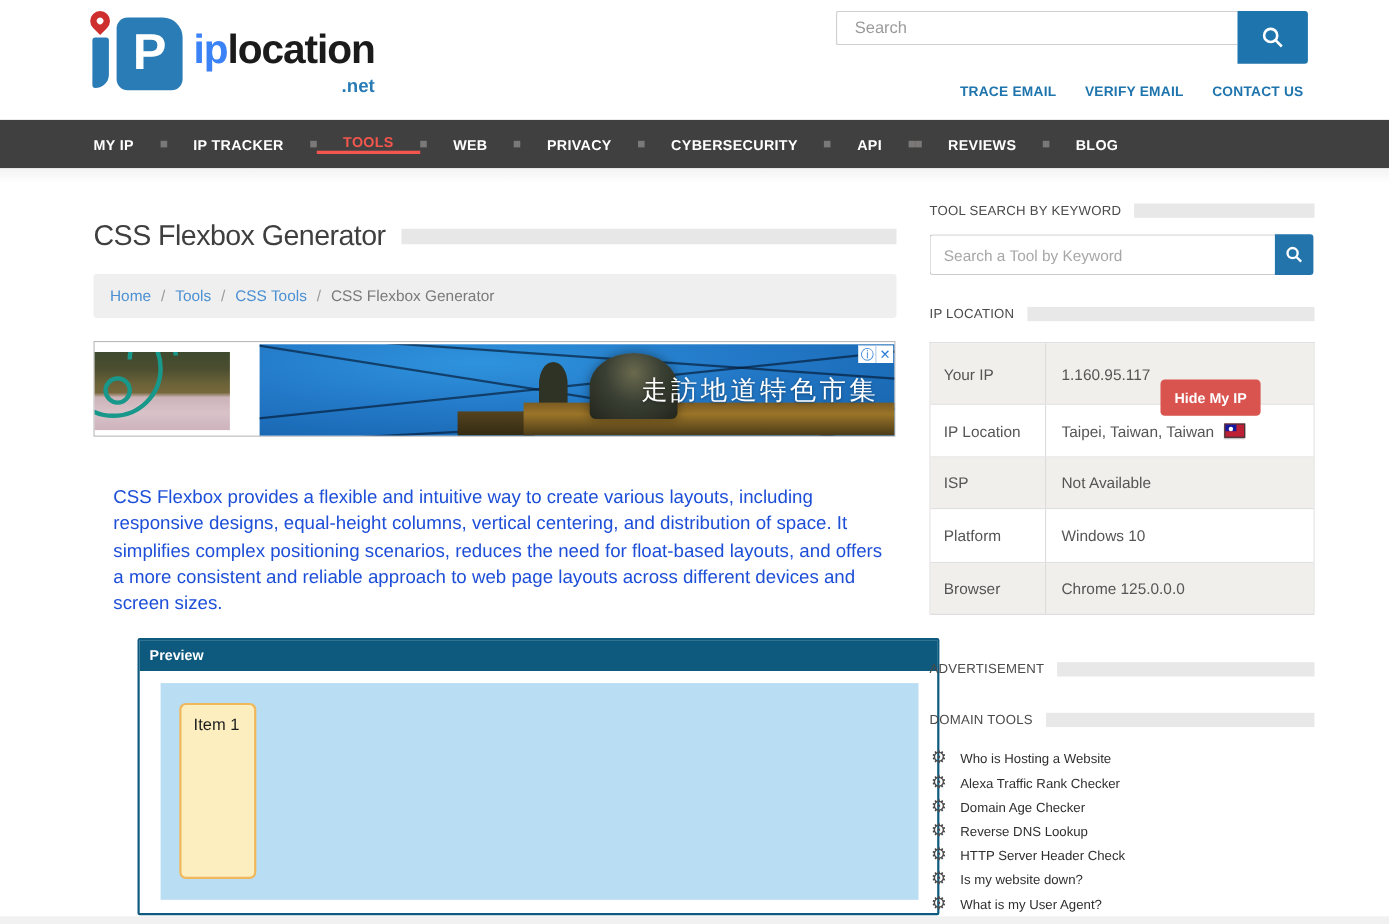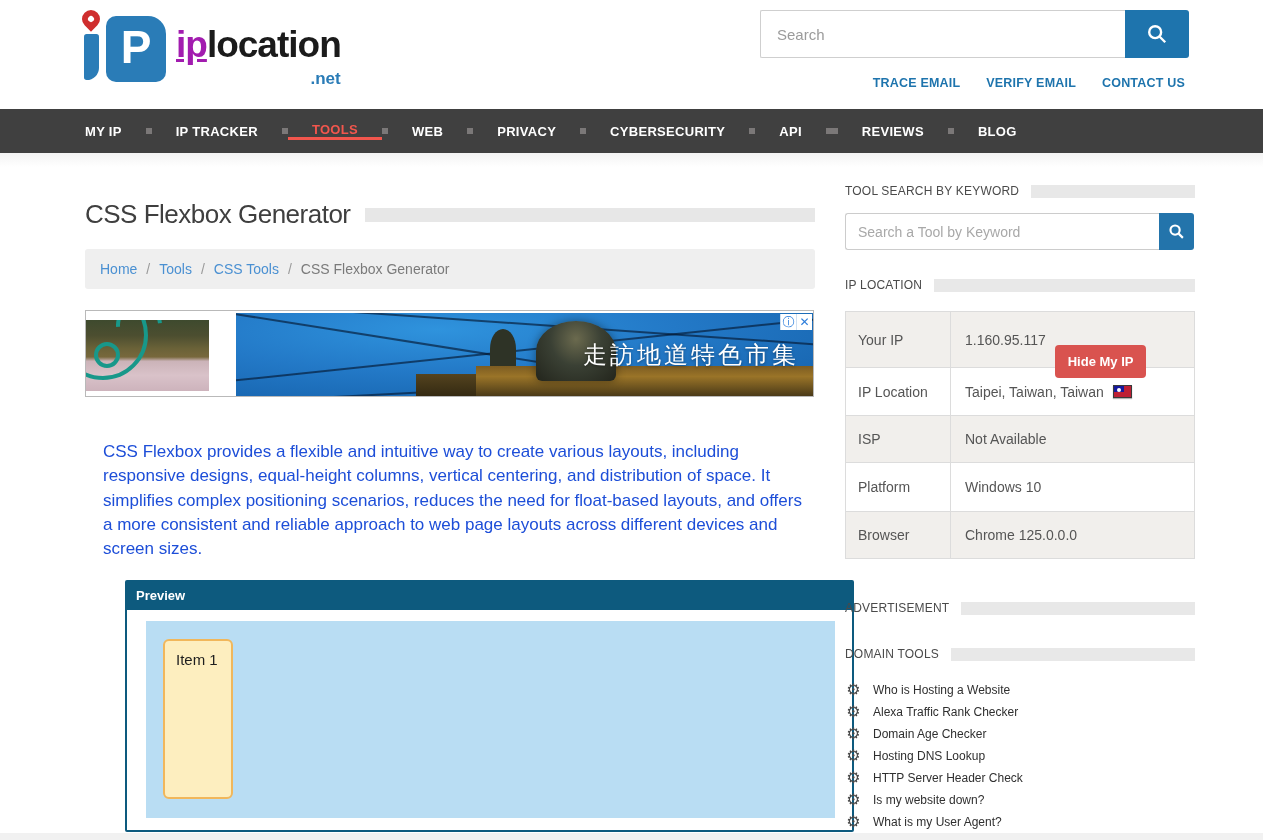--- a/index.html
+++ b/index.html
@@ -13,23 +13,23 @@
 
   
   .header { position:absolute; left:0; top:0; width:1263px; height:109px; background:#fff; }
   .logo { position:absolute; left:76px; top:10px; display:flex; align-items:flex-start; cursor:pointer; }
   .logo-mark { position:relative; width:122px; height:72px; }
   .pin { position:absolute; left:6px; top:0; width:18px; height:18px; background:#cf2e2e; border-radius:50% 50% 50% 0; transform:rotate(-45deg); }
   .pin::after { content:""; position:absolute; left:6px; top:6px; width:6px; height:6px; background:#fff; border-radius:50%; }
   .i-stem { position:absolute; left:8px; top:24px; width:15px; height:46px; background:#2a7cb7; border-radius:3px 3px 14px 3px; }
   .p-block { position:absolute; left:30px; top:6px; width:60px; height:66px; background:#2a7cb7; border-radius:10px 18px 10px 10px; color:#fff; font-size:46px; font-weight:bold; text-align:center; line-height:62px; }
   .logo-text { margin-left:-22px; margin-top:16px; font-size:37px; font-weight:bold; letter-spacing:-1px; color:#1b1b1b; line-height:38px; }
-  .logo-text .blue { color:#a21caf;text-decoration:underline; }
+  .logo-text .blue { color:#3b82f6; }
   .logo-net { display:block; text-align:right; font-size:17px; color:#2a7cb7; font-weight:bold; letter-spacing:0; margin-top:-4px; }
-  .top-search { position:absolute; left:760px; top:10px; width:429px; height:48px; display:flex;border-radius:18px; }
+  .top-search { position:absolute; left:760px; top:10px; width:429px; height:31px; display:flex;border-radius:18px; }
   .top-search input { flex:1; border:1px solid #cfcfcf; border-right:none; border-radius:2px 0 0 2px; padding:0 16px; font-size:15px; color:#444; outline:none; font-family:inherit; }
   .top-search input::placeholder { color:#9b9b9b; }
   .search-btn { width:64px; height:48px; background:#1e74ad; border:none; border-radius:0 3px 3px 0; cursor:pointer; display:flex; align-items:center; justify-content:center; }
   .hdr-links { position:absolute; right:78px; top:76px; display:flex; gap:26px; }
   .hdr-links a { font-size:12.5px; font-weight:bold; color:#1e74ad; letter-spacing:0.2px; }
 
   
   .nav { position:absolute; left:0; top:109px; width:1263px; height:44px; background:#404040; display:flex; align-items:center; padding-left:85px; }
   .nav-item { display:flex; align-items:center; padding:0 24px; color:#fff; font-size:13px; font-weight:bold; letter-spacing:0.3px; position:relative; cursor:pointer; }
   .nav-item:first-child { padding-left:0; }
@@ -278,21 +278,21 @@
   <li>
     <span class="gear">⚙</span>
     <a href="#">Alexa Traffic Rank Checker</a>
   </li>
   <li>
     <span class="gear">⚙</span>
     <a href="#">Domain Age Checker</a>
   </li>
   <li>
     <span class="gear">⚙</span>
-    <a href="#">Hosting DNS Lookup</a>
+    <a href="#">Reverse DNS Lookup</a>
   </li>
   <li>
     <span class="gear">⚙</span>
     <a href="#">HTTP Server Header Check</a>
   </li>
   <li>
     <span class="gear">⚙</span>
     <a href="#">Is my website down?</a>
   </li>
   <li>

